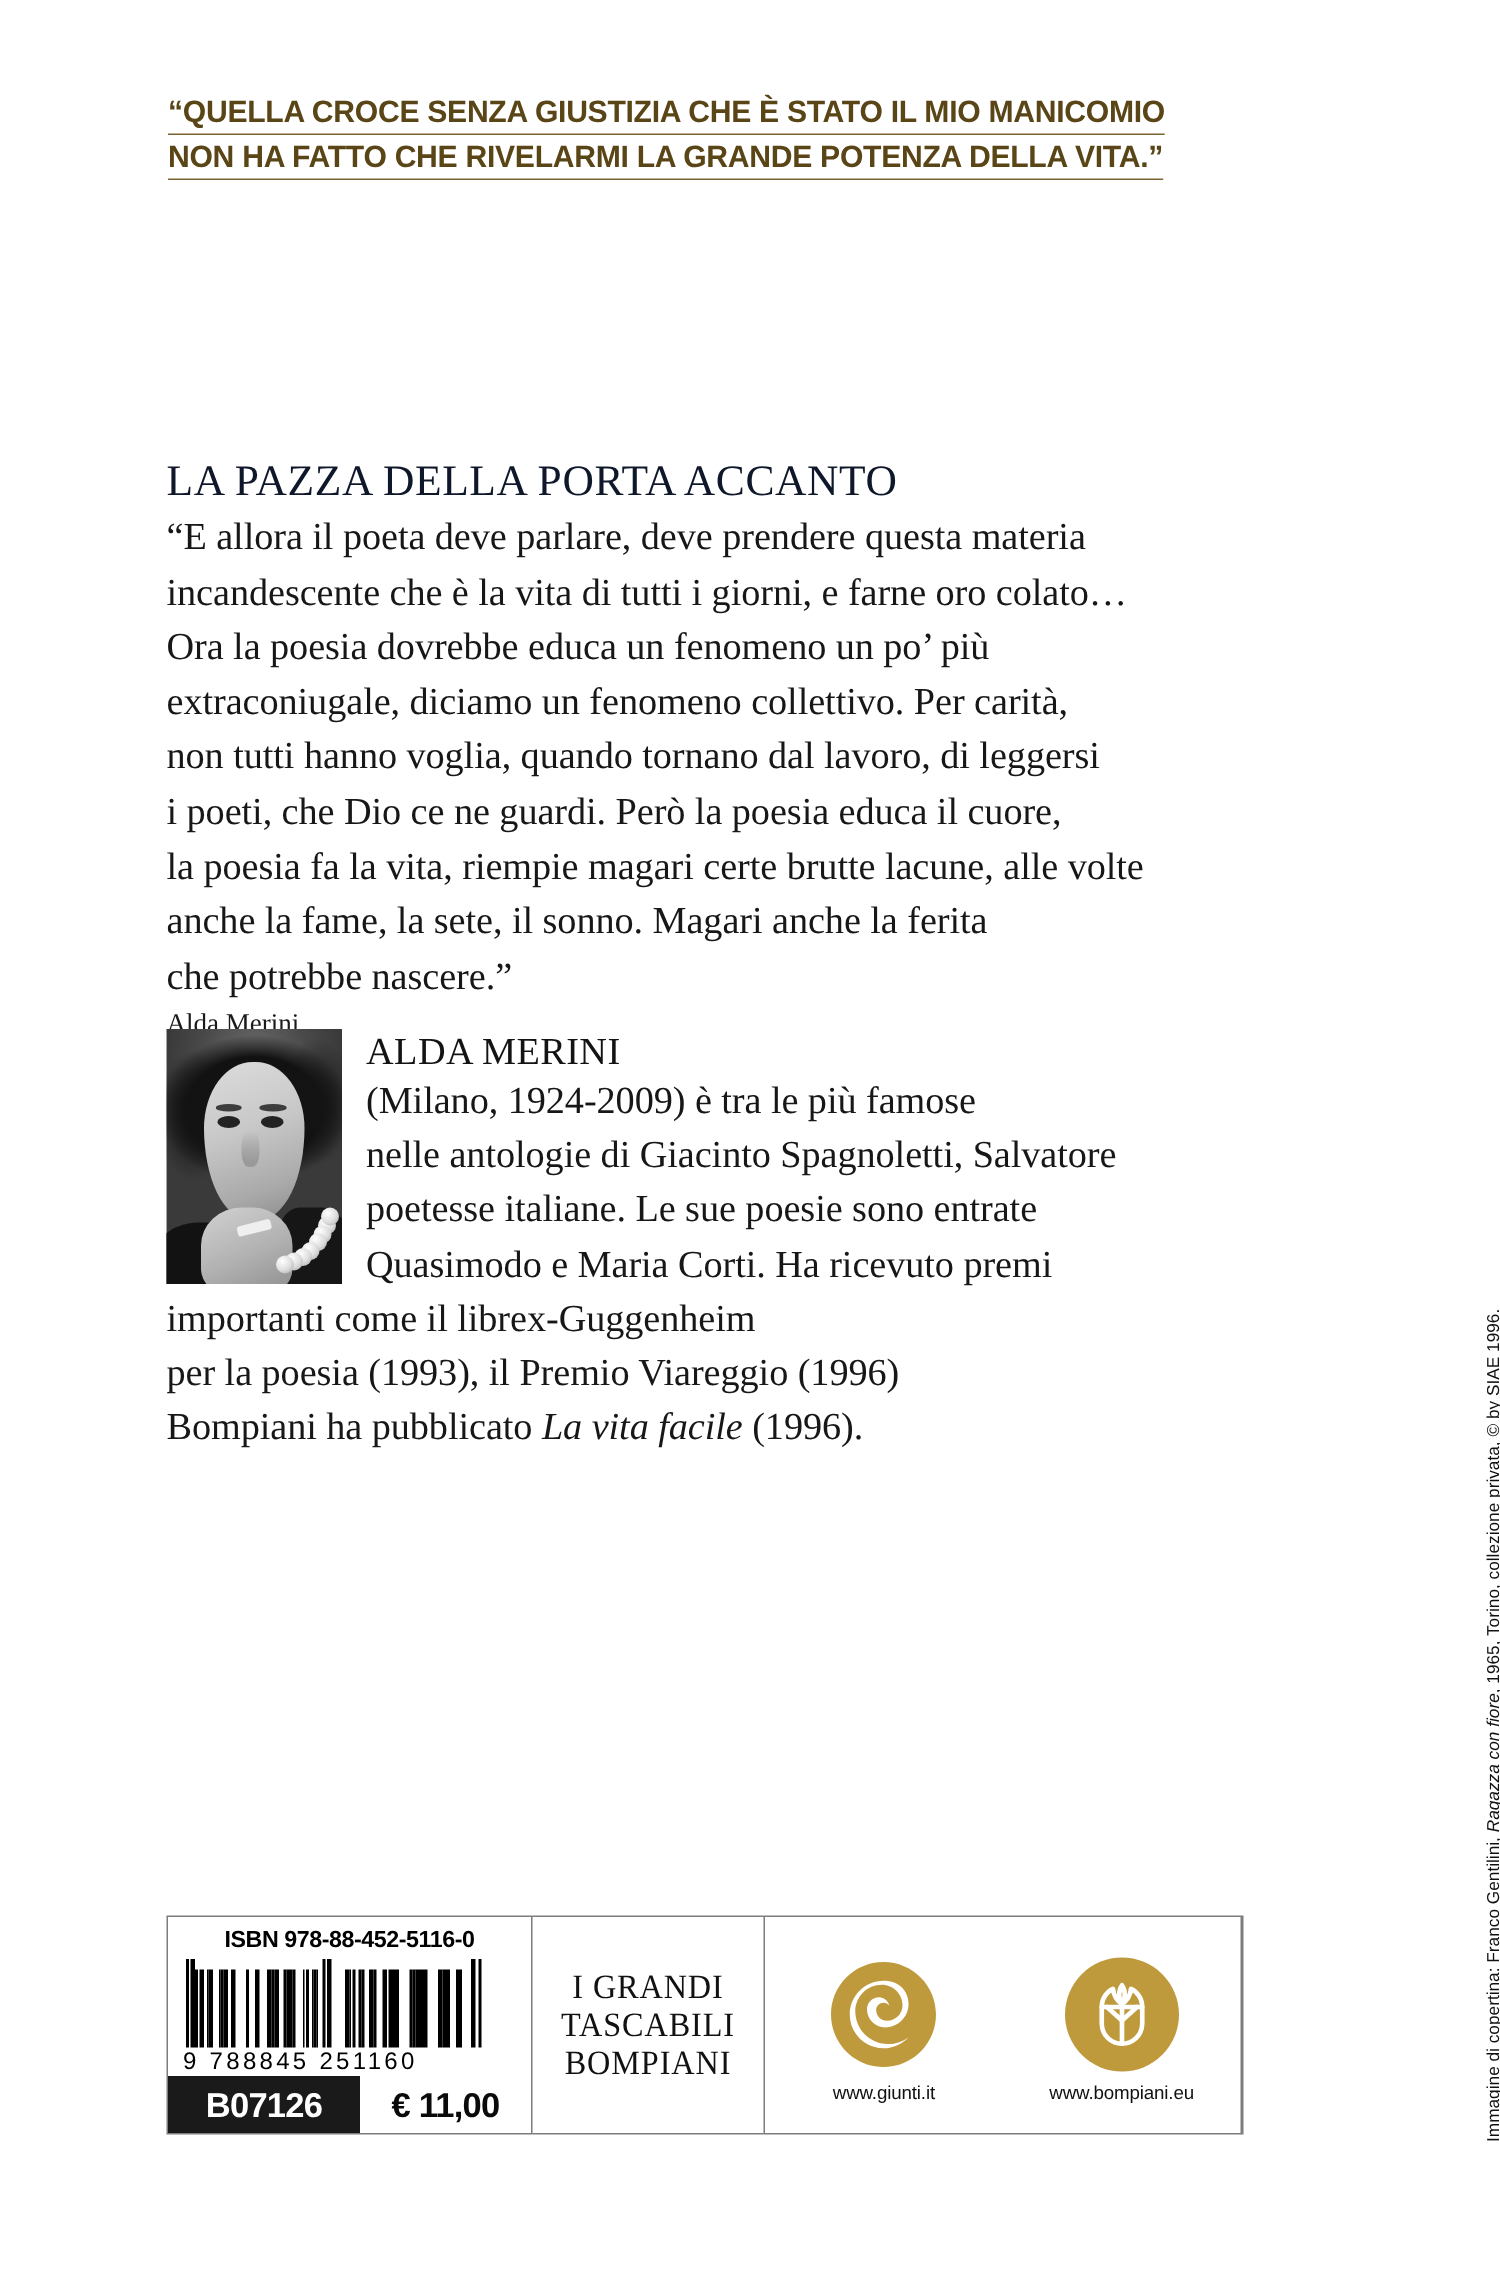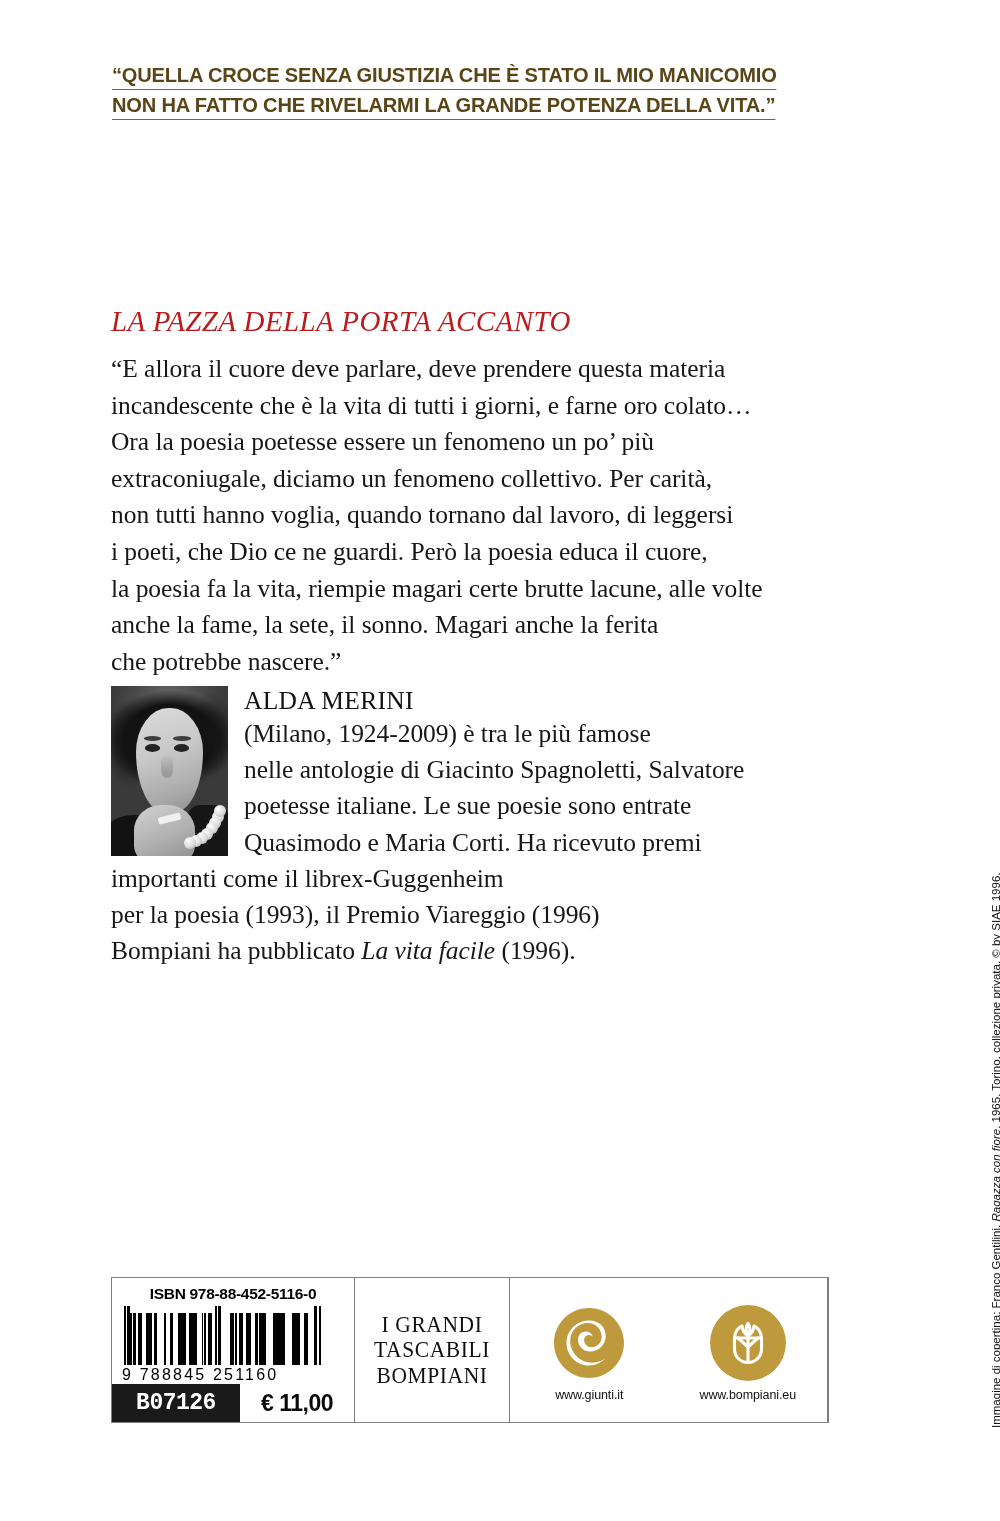--- a/index.html
+++ b/index.html
@@ -41,26 +41,25 @@
 
   
   #quote-block {
     position: absolute;
     left: 111px;
     top: 303px;
     width: 790px;
   }
   #book-title {
     font-size: 29px;
-    color: #b91c1c;
+    color: #0f172a;
     letter-spacing: 0.4px;
     line-height: 36px;
-    margin-bottom: 12px;
+    margin-bottom: 1px;
     white-space: nowrap;
-    font-style: italic;
   }
   #quote-body {
     font-size: 25.5px;
     color: #171717;
     line-height: 36.6px;
     letter-spacing: -0.05px;
   }
   #quote-body .ql { display: block; white-space: nowrap; }
   #quote-attrib {
     font-size: 18px;
@@ -282,21 +281,21 @@
   }
   #price-row {
     margin-top: auto;
     display: flex;
     height: 41px;
     align-items: stretch;
   }
   #code-box {
     background: #1a1a1a;
     color: #fff;
-    font-family: Liberation Mono, monospace;
+    font-family: Liberation Sans, sans-serif;
     font-weight: bold;
     font-size: 23px;
     letter-spacing: -0.5px;
     display: flex;
     align-items: center;
     justify-content: center;
     width: 128px;
   }
   #price-box {
     flex: 1;
@@ -365,23 +364,23 @@
 <body>
 
 <div id="headline">
   <span class="hl-line">“QUELLA CROCE SENZA GIUSTIZIA CHE È STATO IL MIO MANICOMIO</span>
   <span class="hl-line">NON HA FATTO CHE RIVELARMI LA GRANDE POTENZA DELLA VITA.”</span>
 </div>
 
 <div id="quote-block">
   <div id="book-title">LA PAZZA DELLA PORTA ACCANTO</div>
   <div id="quote-body">
-    <span class="ql">“E allora il cuore deve parlare, deve prendere questa materia</span>
+    <span class="ql">“E allora il poeta deve parlare, deve prendere questa materia</span>
     <span class="ql">incandescente che è la vita di tutti i giorni, e farne oro colato…</span>
-    <span class="ql">Ora la poesia poetesse essere un fenomeno un po’ più</span>
+    <span class="ql">Ora la poesia dovrebbe educa un fenomeno un po’ più</span>
     <span class="ql">extraconiugale, diciamo un fenomeno collettivo. Per carità,</span>
     <span class="ql">non tutti hanno voglia, quando tornano dal lavoro, di leggersi</span>
     <span class="ql">i poeti, che Dio ce ne guardi. Però la poesia educa il cuore,</span>
     <span class="ql">la poesia fa la vita, riempie magari certe brutte lacune, alle volte</span>
     <span class="ql">anche la fame, la sete, il sonno. Magari anche la ferita</span>
     <span class="ql">che potrebbe nascere.”</span>
   </div>
   <div id="quote-attrib">Alda Merini</div>
 </div>
 

